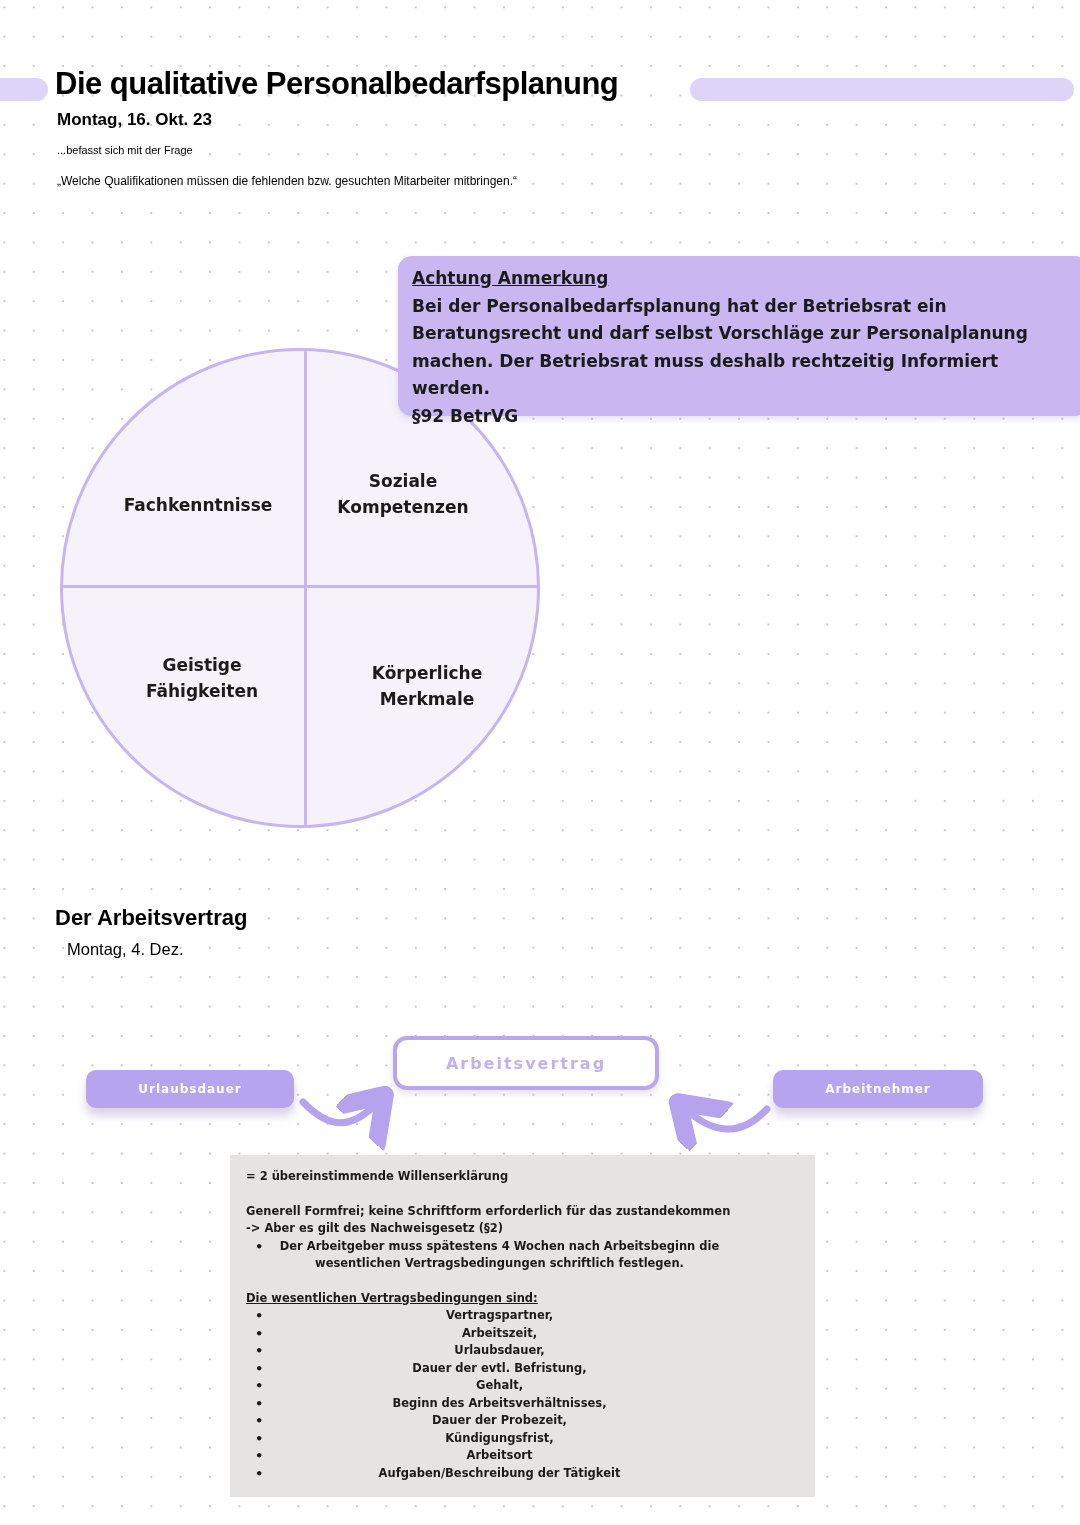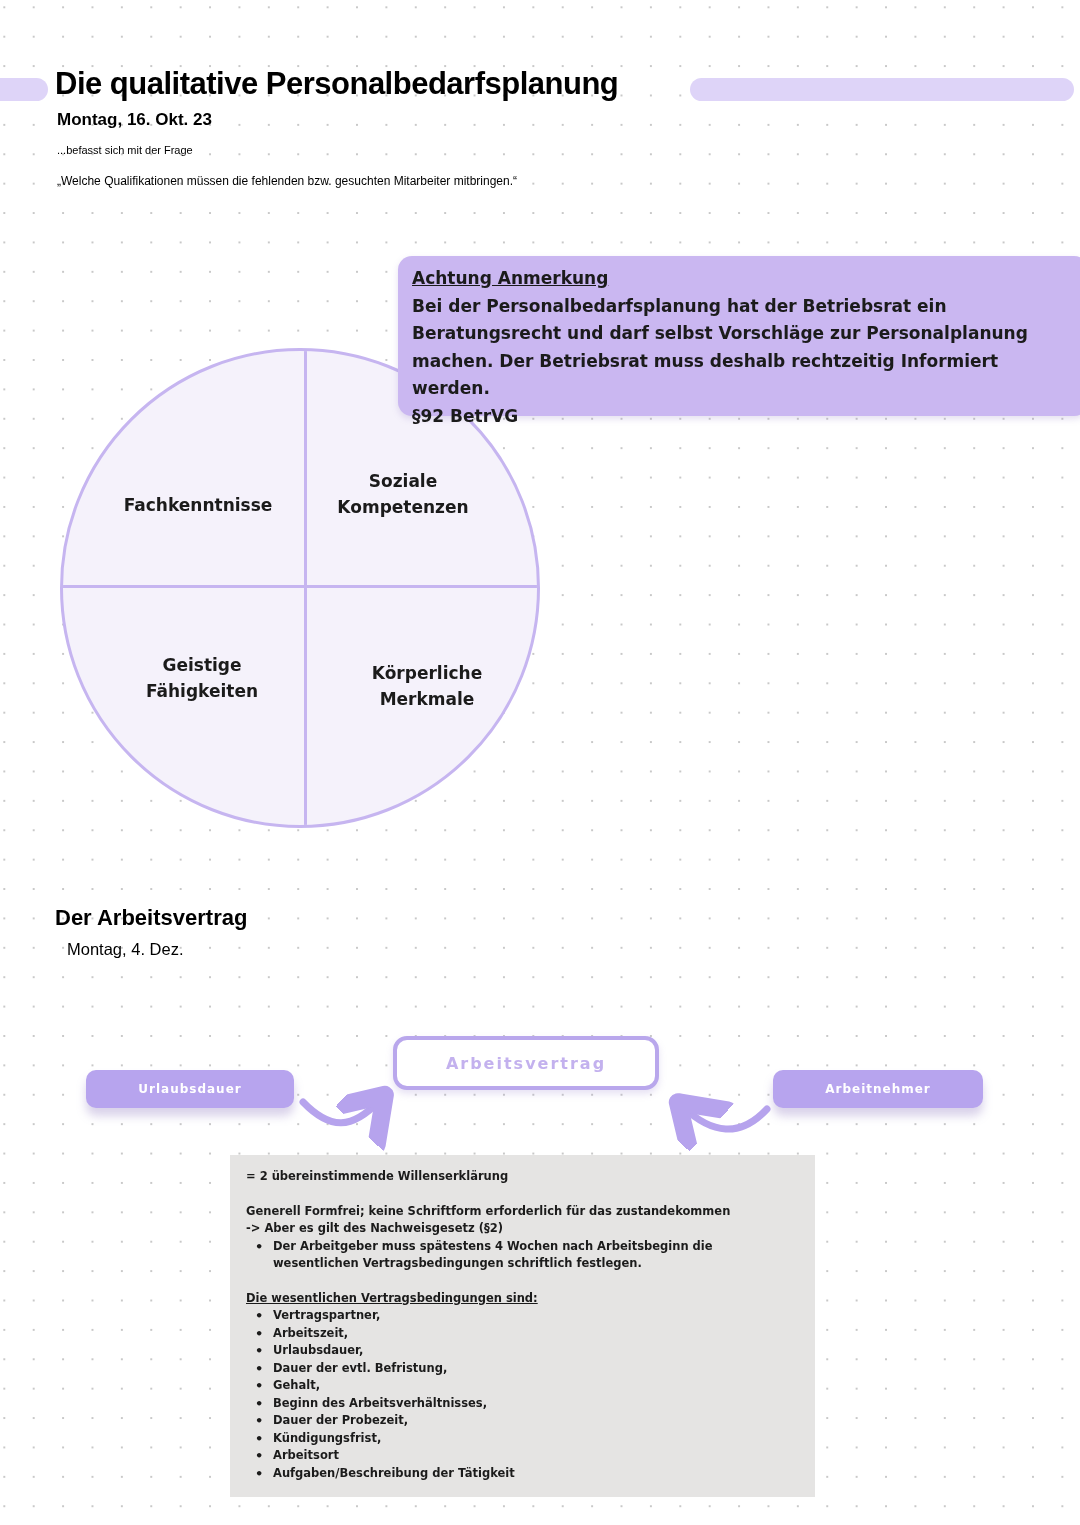--- a/index.html
+++ b/index.html
@@ -110,21 +110,21 @@
   
   .gray-box {
     position: absolute; left: 230px; top: 1155px;
     width: 585px; height: 342px;
     background: #e5e4e3;
     padding: 13px 16px 0 16px;
     font-size: 11.5px; line-height: 17.5px;
   }
   .gray-box .gap { height: 17px; }
   .gray-box .u { text-decoration: underline; }
-  .gray-box ul { list-style: none; }
+  .gray-box ul { list-style: none; text-align: center; }
   .gray-box li {
     position: relative; padding-left: 27px; max-width: 480px;
   }
   .gray-box li::before {
     content: "\2022";
     position: absolute; left: 9px; top: 0;
     font-size: 13px;
   }
 </style>
 </head>

